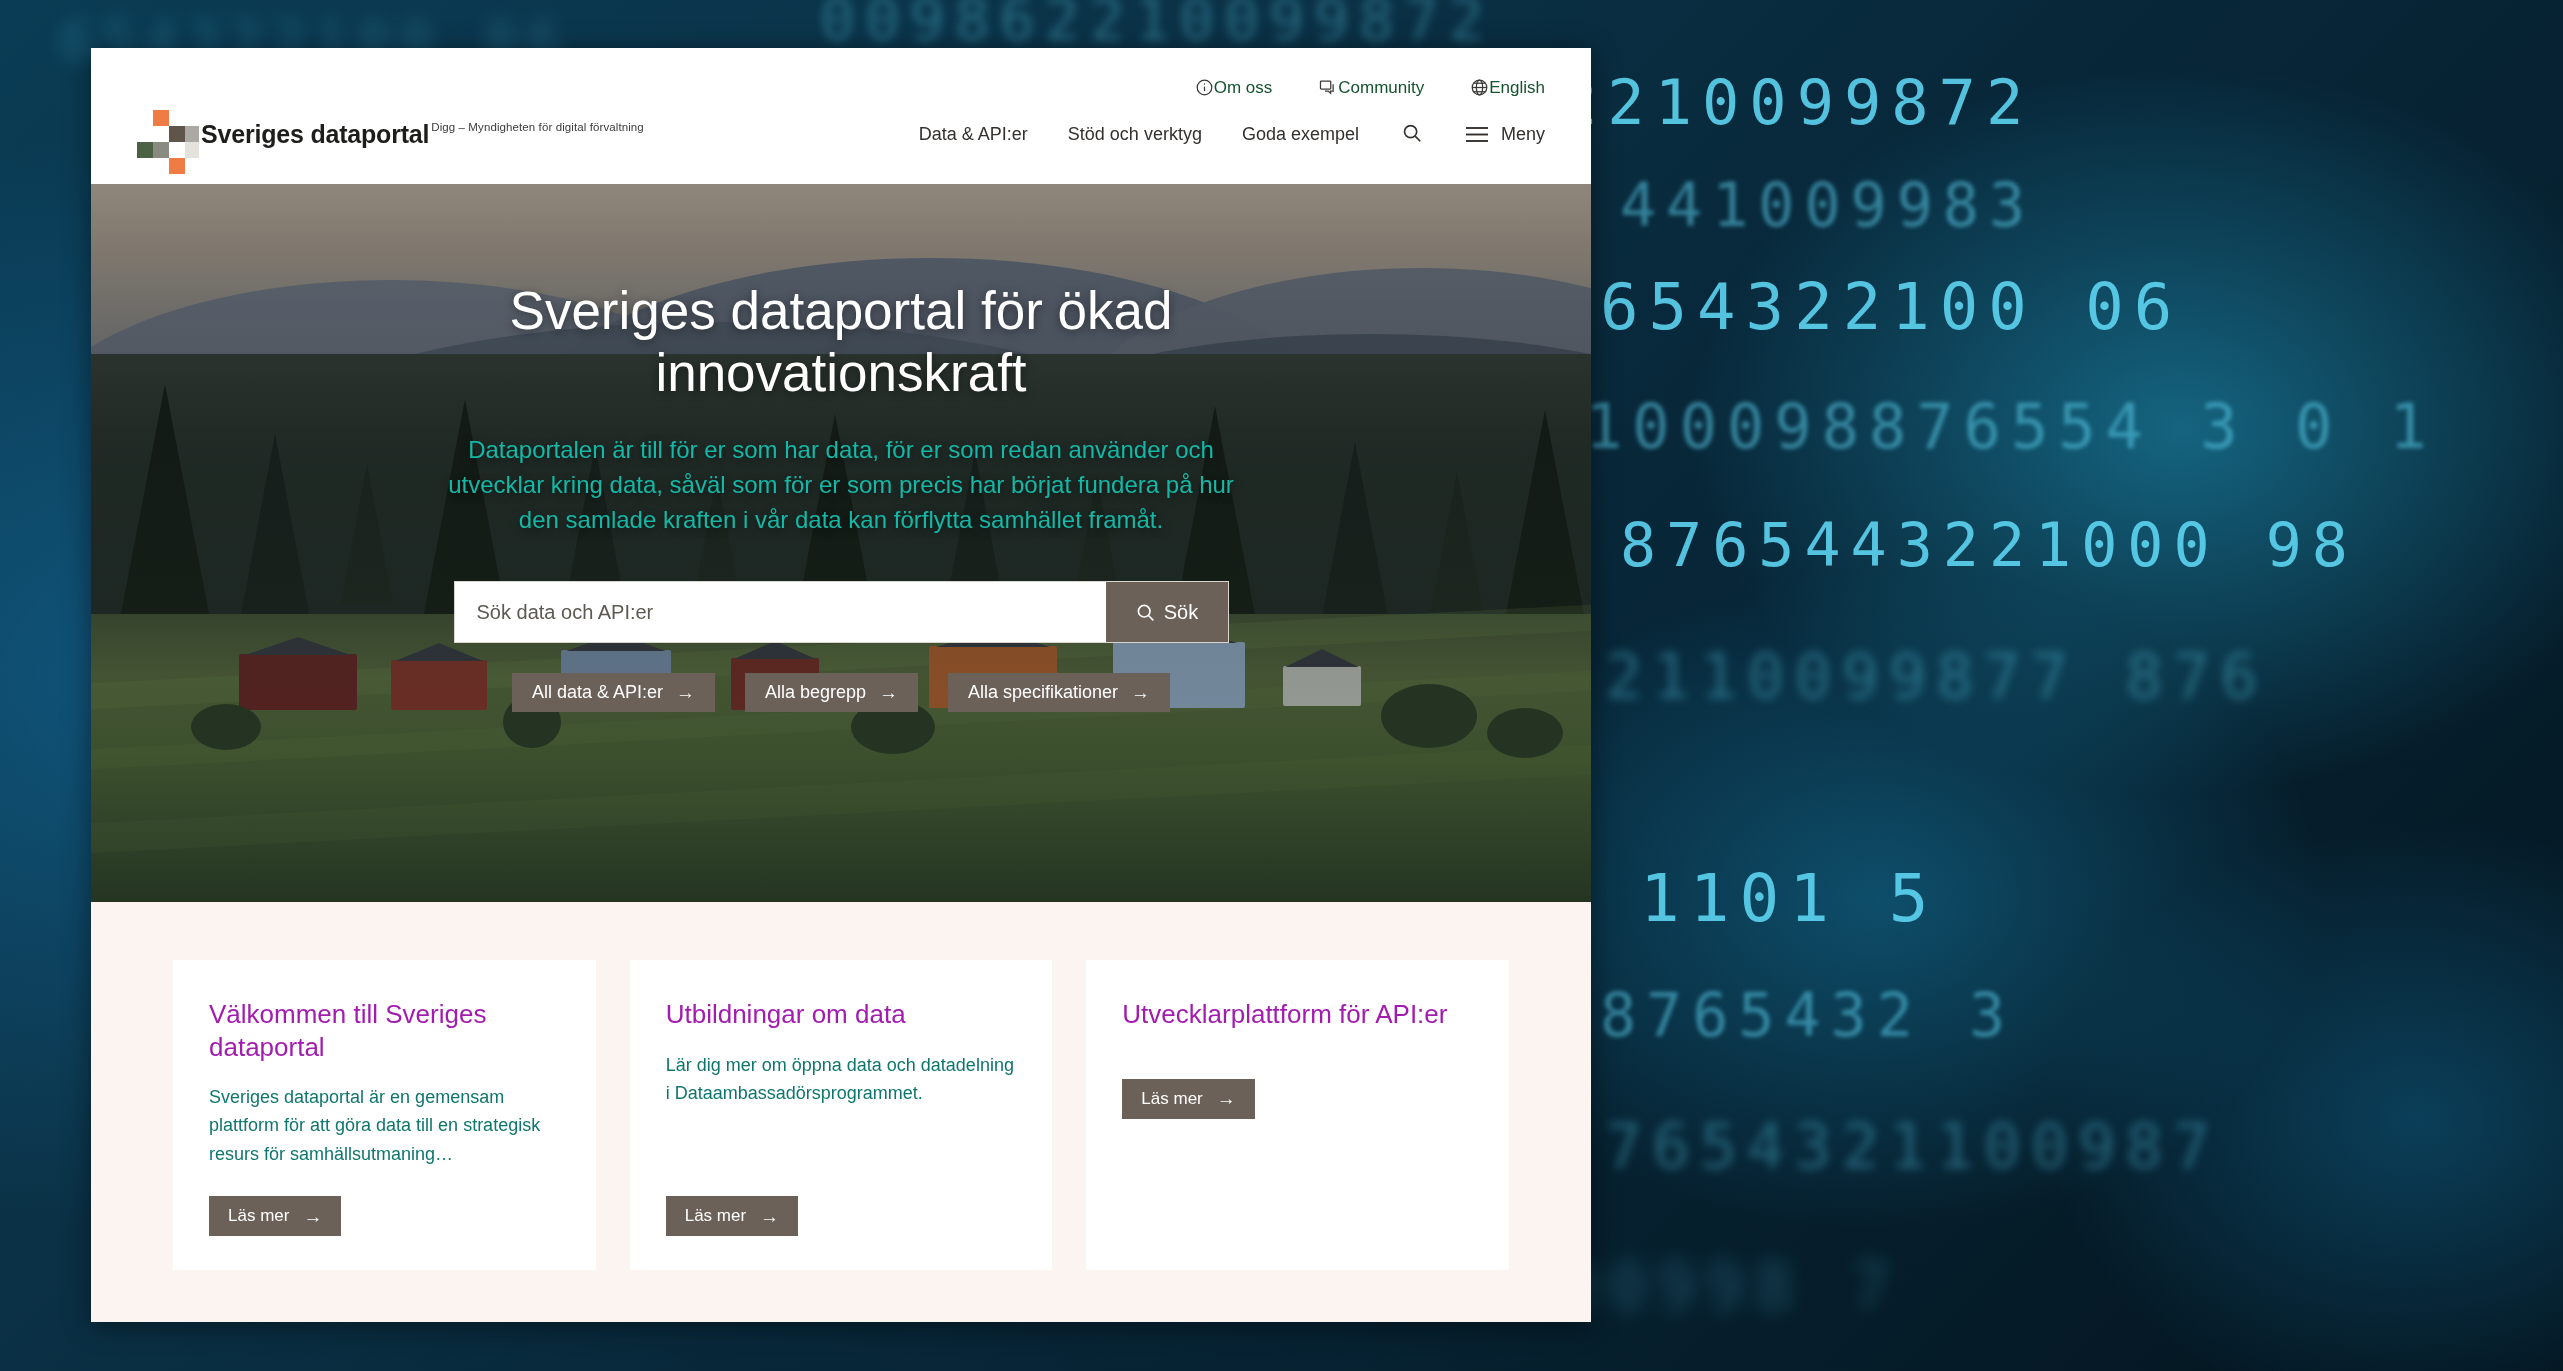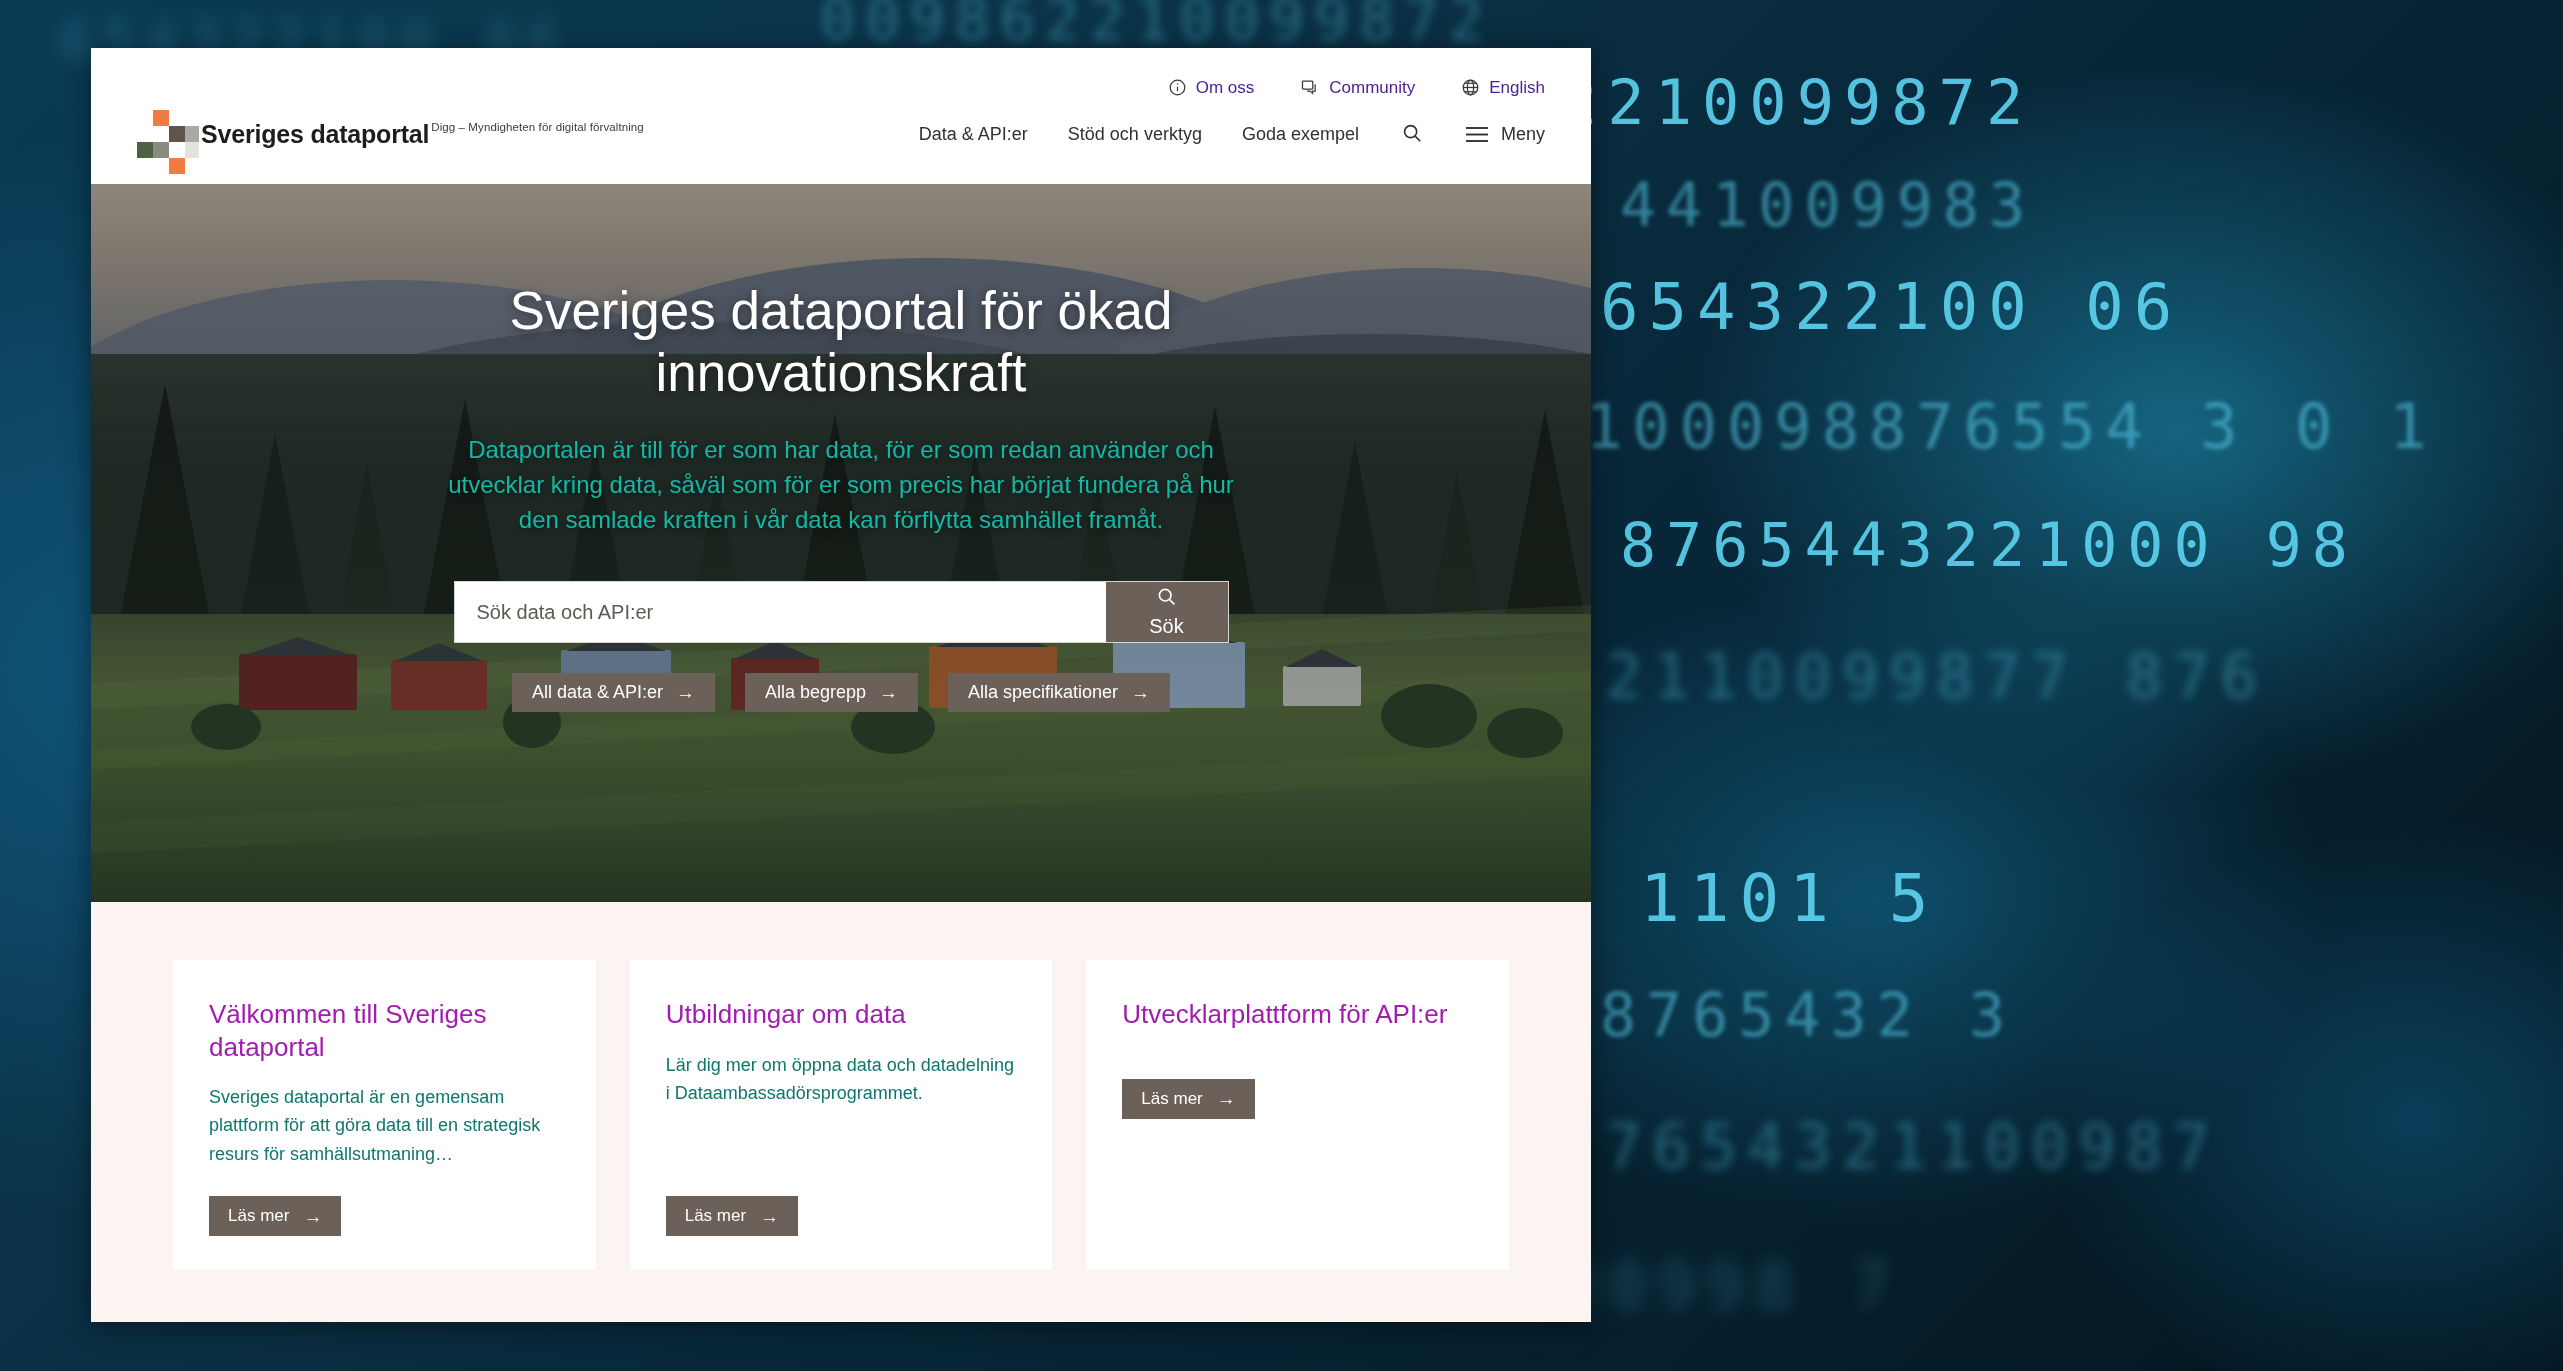--- a/index.html
+++ b/index.html
@@ -49,22 +49,22 @@
 
   
   .site-header { background: #fff; }
   .topbar {
     display: flex; justify-content: flex-end; align-items: center;
     gap: 46px;
     padding: 22px 46px 0 46px;
     height: 56px;
   }
   .topbar-link {
-    display: flex; align-items: center; gap: 9px;
-    font-size: 17px; color: #4c1d95; text-decoration: none;
+    display: flex; align-items: center; 
+    font-size: 17px; color: #14532d; text-decoration: none;
     font-family: "Liberation Sans", sans-serif;
   }
   .topbar-link .tl-label { line-height: 1; }
   .ico { display: inline-flex; align-items: center; justify-content: center; }
   .ico svg { display: block; }
 
   .mainbar {
     display: flex; align-items: center;
     padding: 6px 46px 26px 46px;
   }
@@ -189,21 +189,20 @@
     font-family: "Liberation Sans", sans-serif;
     background: #fff;
   }
   .search-input::placeholder { color: #5d5953; }
   .search-btn {
     width: 122px;
     display: flex; align-items: center; justify-content: center; gap: 8px;
     background: #6b6158; border: 0; cursor: pointer;
     color: #fff; font-size: 20px;
     font-family: "Liberation Sans", sans-serif;
-    flex-direction: column;
   }
   .pillrow { margin-top: 30px; display: flex; gap: 30px; }
   .pill {
     display: flex; align-items: center; gap: 13px;
     background: #6b6158; color: #fff;
     border: 0; cursor: pointer;
     padding: 9px 20px;
     font-size: 18px;
     font-family: "Liberation Sans", sans-serif;
   }

